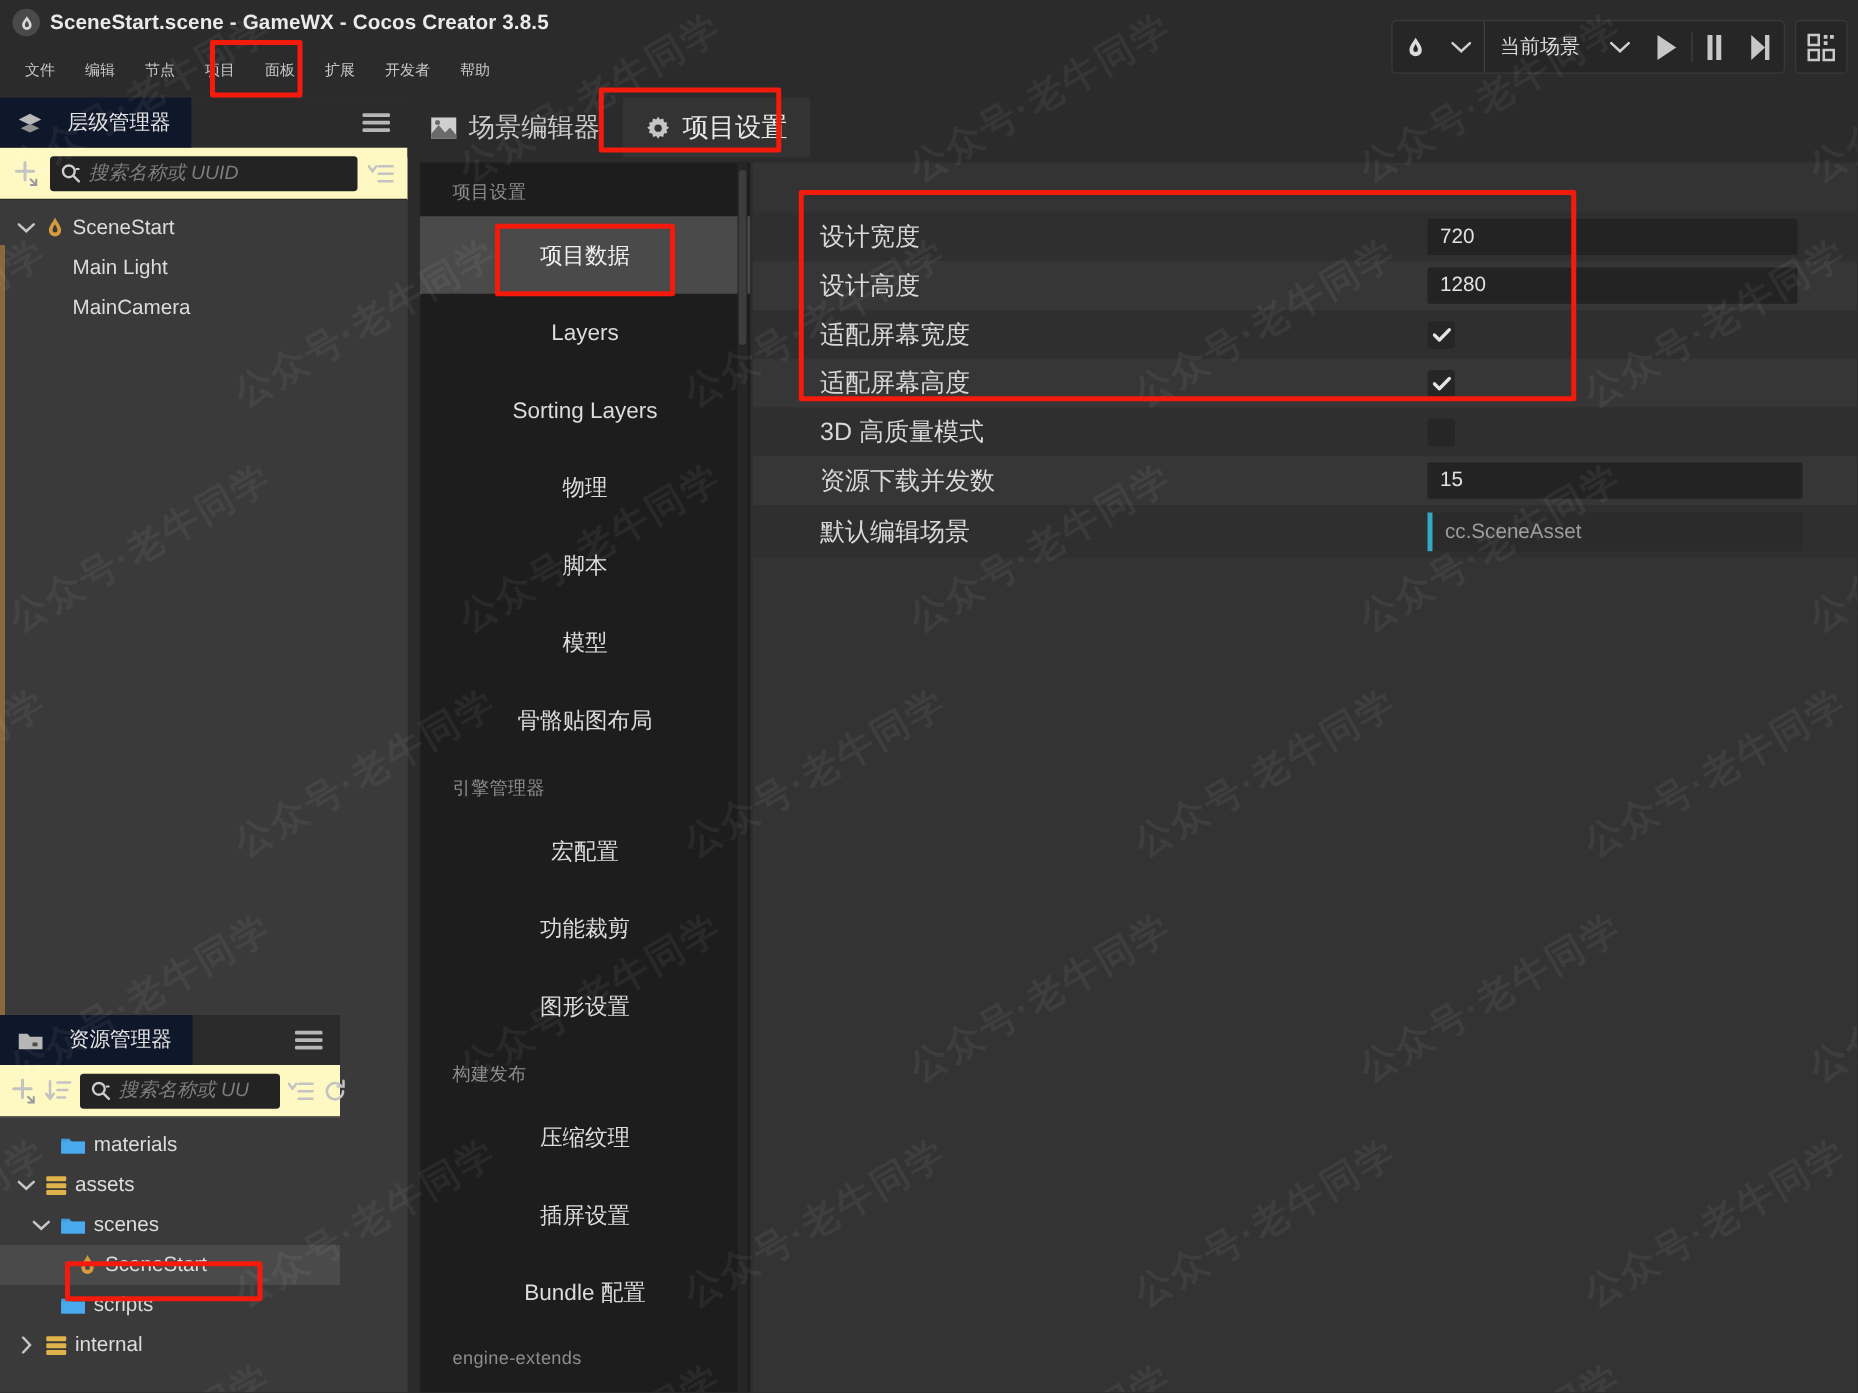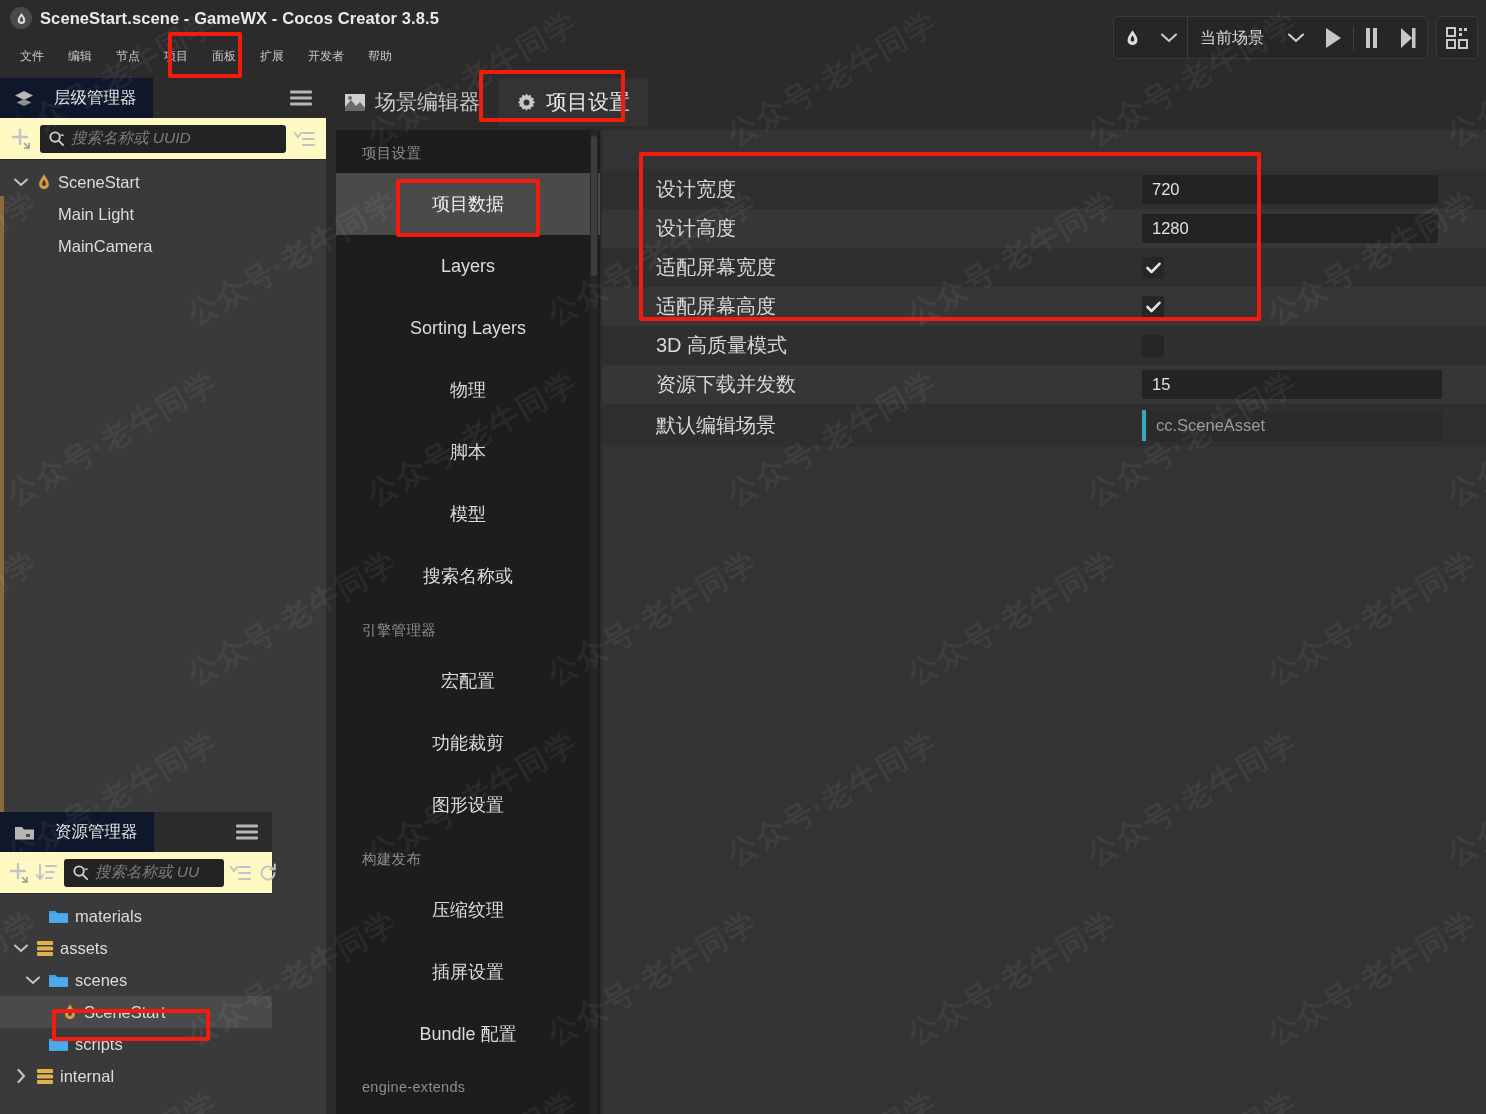--- a/index.html
+++ b/index.html
@@ -485,21 +485,21 @@
   </div>
 
   <div class="settings-nav">
     <div class="nav-group-title">项目设置</div>
     <div class="nav-item selected">项目数据</div>
     <div class="nav-item">Layers</div>
     <div class="nav-item">Sorting Layers</div>
     <div class="nav-item">物理</div>
     <div class="nav-item">脚本</div>
     <div class="nav-item">模型</div>
-    <div class="nav-item">搜索名称或</div>
+    <div class="nav-item">骨骼贴图布局</div>
 
     <div class="nav-group-title">引擎管理器</div>
     <div class="nav-item">宏配置</div>
     <div class="nav-item">功能裁剪</div>
     <div class="nav-item">图形设置</div>
 
     <div class="nav-group-title">构建发布</div>
     <div class="nav-item">压缩纹理</div>
     <div class="nav-item">插屏设置</div>
     <div class="nav-item">Bundle 配置</div>

